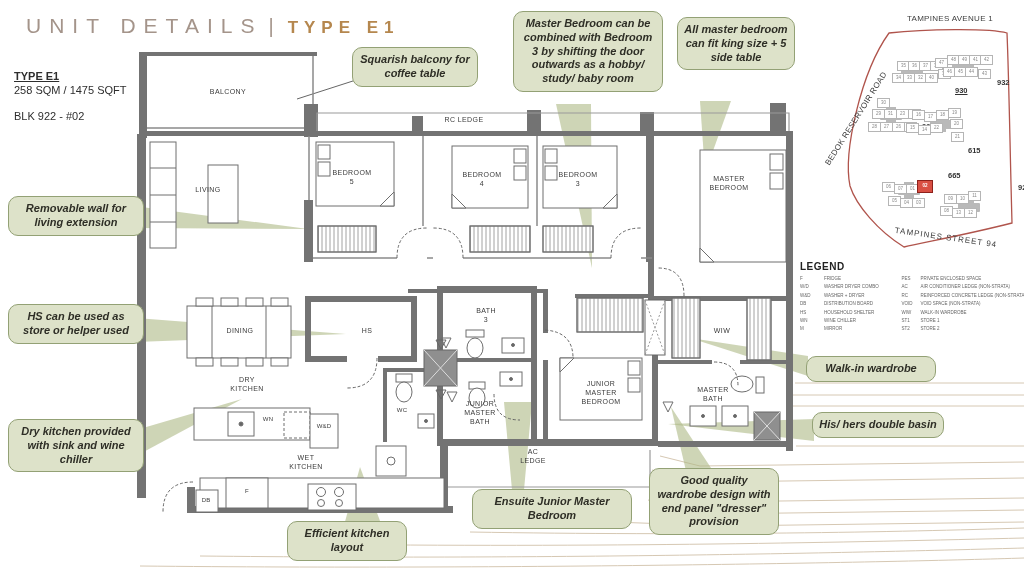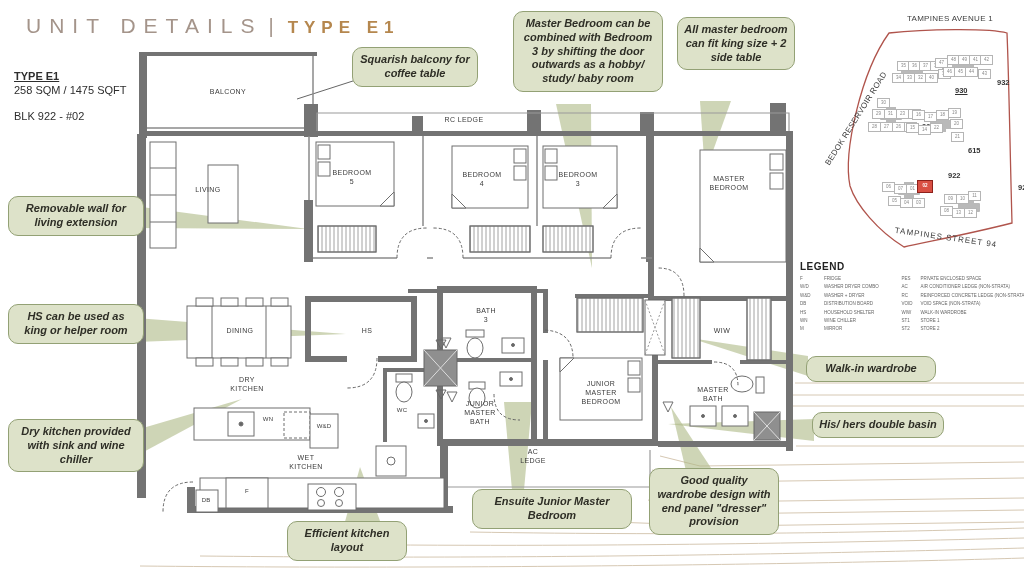--- a/index.html
+++ b/index.html
@@ -306,23 +306,23 @@
   <span class="room" style="left:306px;top:463px">WET
 KITCHEN</span>
   <span class="room" style="left:533px;top:457px">AC
 LEDGE</span>
   <span class="room room-sm" style="left:206px;top:501px">DB</span>
   <span class="room room-sm" style="left:247px;top:492px">F</span>
 </div>
 
 <div class="callout" style="left:352px;top:47px;width:112px">Squarish balcony for coffee table</div>
 <div class="callout" style="left:513px;top:11px;width:136px">Master Bedroom can be combined with Bedroom 3 by shifting the door outwards as a hobby/ study/ baby room</div>
-<div class="callout" style="left:677px;top:17px;width:104px">All master bedroom can fit king size + 2 side table</div>
+<div class="callout" style="left:677px;top:17px;width:104px">All master bedroom can fit king size + 5 side table</div>
 <div class="callout" style="left:8px;top:196px;width:122px">Removable wall for living extension</div>
-<div class="callout" style="left:8px;top:304px;width:122px">HS can be used as king or helper room</div>
+<div class="callout" style="left:8px;top:304px;width:122px">HS can be used as store or helper used</div>
 <div class="callout" style="left:8px;top:419px;width:122px">Dry kitchen provided with sink and wine chiller</div>
 <div class="callout" style="left:806px;top:356px;width:116px">Walk-in wardrobe</div>
 <div class="callout" style="left:812px;top:412px;width:118px">His/ hers double basin</div>
 <div class="callout" style="left:472px;top:489px;width:146px">Ensuite Junior Master Bedroom</div>
 <div class="callout" style="left:649px;top:468px;width:116px">Good quality wardrobe design with end panel "dresser" provision</div>
 <div class="callout" style="left:287px;top:521px;width:106px">Efficient kitchen layout</div>
 
 <div class="maplayer">
   <div class="road" style="left:880px;top:14px;width:140px">TAMPINES AVENUE 1</div>
   <div class="road road-left" style="left:800px;top:114px;width:112px">BEDOK RESERVOIR ROAD</div>
@@ -366,21 +366,21 @@
       <div class="unit" style="left: 912px; top: 110px;">16</div>
       <div class="unit" style="left: 924px; top: 112px;">17</div>
       <div class="unit" style="left: 936px; top: 110px;">18</div>
       <div class="unit" style="left: 948px; top: 108px;">19</div>
       <div class="unit" style="left: 906px; top: 123px;">15</div>
       <div class="unit" style="left: 918px; top: 125px;">14</div>
       <div class="unit" style="left: 930px; top: 123px;">22</div>
       <div class="unit" style="left: 950px; top: 119px;">20</div>
       <div class="unit" style="left: 951px; top: 132px;">21</div>
       <div class="blk-blob" style="left: 898px; top: 186px;"></div>
-      <div class="blk-label" style="left: 908px; top: 171px;">922</div>
+      <div class="blk-label" style="left: 908px; top: 171px;">665</div>
       <div class="unit" style="left: 882px; top: 182px;">06</div>
       <div class="unit" style="left: 894px; top: 184px;">07</div>
       <div class="unit" style="left: 906px; top: 184px;">01</div>
       <div class="unit unit-hl" style="left: 917px; top: 180px;">02</div>
       <div class="unit" style="left: 888px; top: 196px;">05</div>
       <div class="unit" style="left: 900px; top: 198px;">04</div>
       <div class="unit" style="left: 912px; top: 198px;">03</div>
       <div class="blk-blob" style="left: 958px; top: 203px;"></div>
       <div class="blk-label" style="left: 978px; top: 183px;">924</div>
       <div class="unit" style="left: 944px; top: 194px;">09</div>

